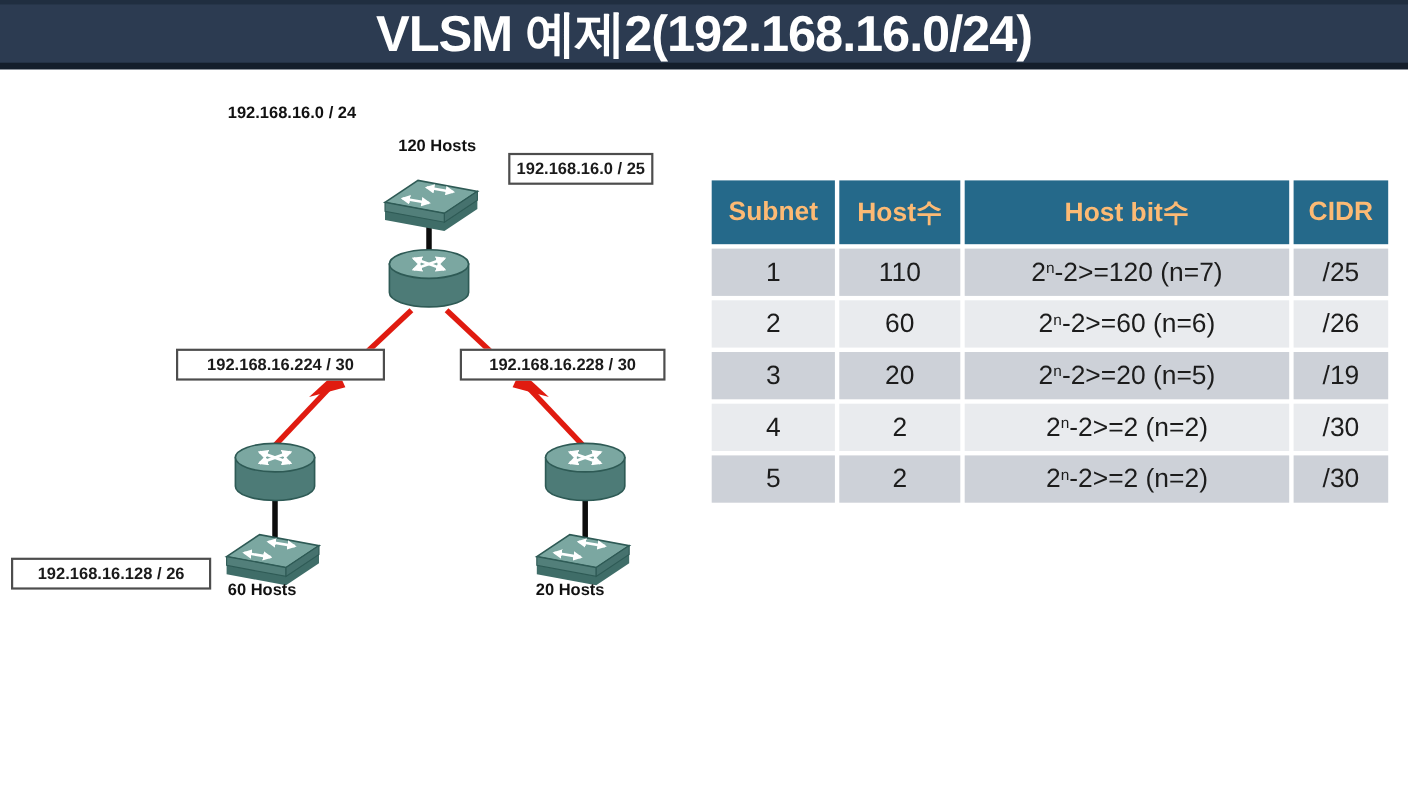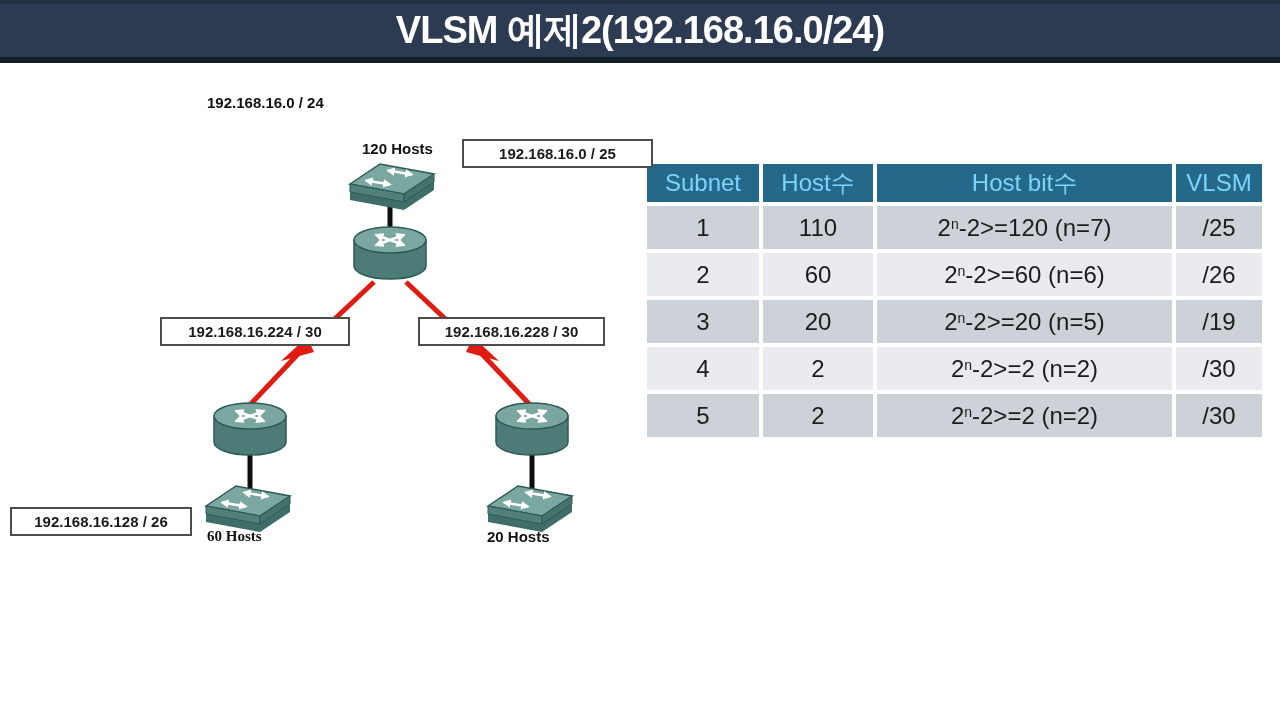--- a/index.html
+++ b/index.html
@@ -10,21 +10,21 @@
 
   
   .titlebar {
     position: absolute; left: 0; top: 0; width: 1280px; height: 63px;
     background: #2c3b51;
     border-top: 4px solid #202e40;
     border-bottom: 6px solid #141e2b;
     display: flex; align-items: center; justify-content: center;
   }
   .titlebar .title-text {
-    color: #ffffff; font-size: 38px; font-weight: bold; letter-spacing: -1px;
+    color: #ffffff; font-size: 46px; font-weight: bold; letter-spacing: -1px;
   }
 
   
   svg.net { position: absolute; left: 0; top: 0; width: 1280px; height: 720px; z-index: 1; }
 
   .hlabel {
     position: absolute; z-index: 3; font-weight: bold; font-size: 15px; color: #111111;
     white-space: nowrap;
   }
   .ipbox {
@@ -32,22 +32,22 @@
     display: flex; align-items: center; justify-content: center;
     font-size: 15px; font-weight: 600; color: #1a1a1a; white-space: nowrap;
   }
 
   
   .vlsm-table {
     position: absolute; left: 643px; top: 160px; z-index: 2;
     border-collapse: separate; border-spacing: 4px; background: #ffffff;
   }
   .vlsm-table th {
-    background: #25698a; color: #7dd3fc; font-size: 24px; font-weight: 400;
-    height: 38px; text-align: center; vertical-align: middle; padding: 0 8px;
+    background: #25698a; color: #fdba74; font-size: 24px; font-weight: 700;
+    height: 58px; text-align: center; vertical-align: middle; padding: 0 8px;
   }
   .vlsm-table td {
     font-size: 24px; color: #1c1c1c; height: 43px;
     text-align: center; vertical-align: middle; padding: 0 6px;
   }
   .vlsm-table tr.odd td  { background: #cdd1d8; }
   .vlsm-table tr.even td { background: #e9ebee; }
   .col-subnet { width: 112px; }
   .col-hosts  { width: 110px; }
   .col-bits   { width: 295px; }
@@ -110,50 +110,50 @@
     <use href="#sw" transform="translate(392,180)"></use>
     <use href="#rt" transform="translate(390,252)"></use>
     <use href="#rt" transform="translate(250,428)"></use>
     <use href="#rt" transform="translate(532,428)"></use>
     <use href="#sw" transform="translate(248,502)"></use>
     <use href="#sw" transform="translate(530,502)"></use>
   </svg>
 
   <div class="hlabel" style="left:207px; top:94px;">192.168.16.0 / 24</div>
 
-  <div class="hlabel" style="left:362px; top:140px;">120 Hosts</div>
+  <div class="hlabel" style="left:362px; top:124px;">120 Hosts</div>
 
-  <div class="ipbox" style="left:462px; top:139px; width:191px; height:29px;">
+  <div class="ipbox" style="left:462px; top:139px; width:132px; height:29px;">
     <span>192.168.16.0 / 25</span>
   </div>
 
   <div class="ipbox" style="left:160px; top:317px; width:190px; height:29px;">
     <span>192.168.16.224 / 30</span>
   </div>
 
   <div class="ipbox" style="left:418px; top:317px; width:187px; height:29px;">
     <span>192.168.16.228 / 30</span>
   </div>
 
   <div class="ipbox" style="left:10px; top:507px; width:182px; height:29px;">
     <span>192.168.16.128 / 26</span>
   </div>
 
 
-  <div class="hlabel" style="left:207px; top:528px;font-family:Liberation Serif, serif;">60 Hosts</div>
+  <div class="hlabel" style="left:207px; top:528px;">60 Hosts</div>
 
   <div class="hlabel" style="left:487px; top:528px;">20 Hosts</div>
 
   <table class="vlsm-table">
     <thead>
       <tr>
         <th class="col-subnet">Subnet</th>
         <th class="col-hosts">Host수</th>
         <th class="col-bits">Host bit수</th>
-        <th class="col-cidr">VLSM</th>
+        <th class="col-cidr">CIDR</th>
       </tr>
     </thead>
     <tbody>
       <tr class="odd">
         <td>1</td>
         <td>110</td>
         <td><span>2</span><span class="sup">n</span><span>-2&gt;=120 (n=7)</span></td>
         <td>/25</td>
       </tr>
       <tr class="even">

